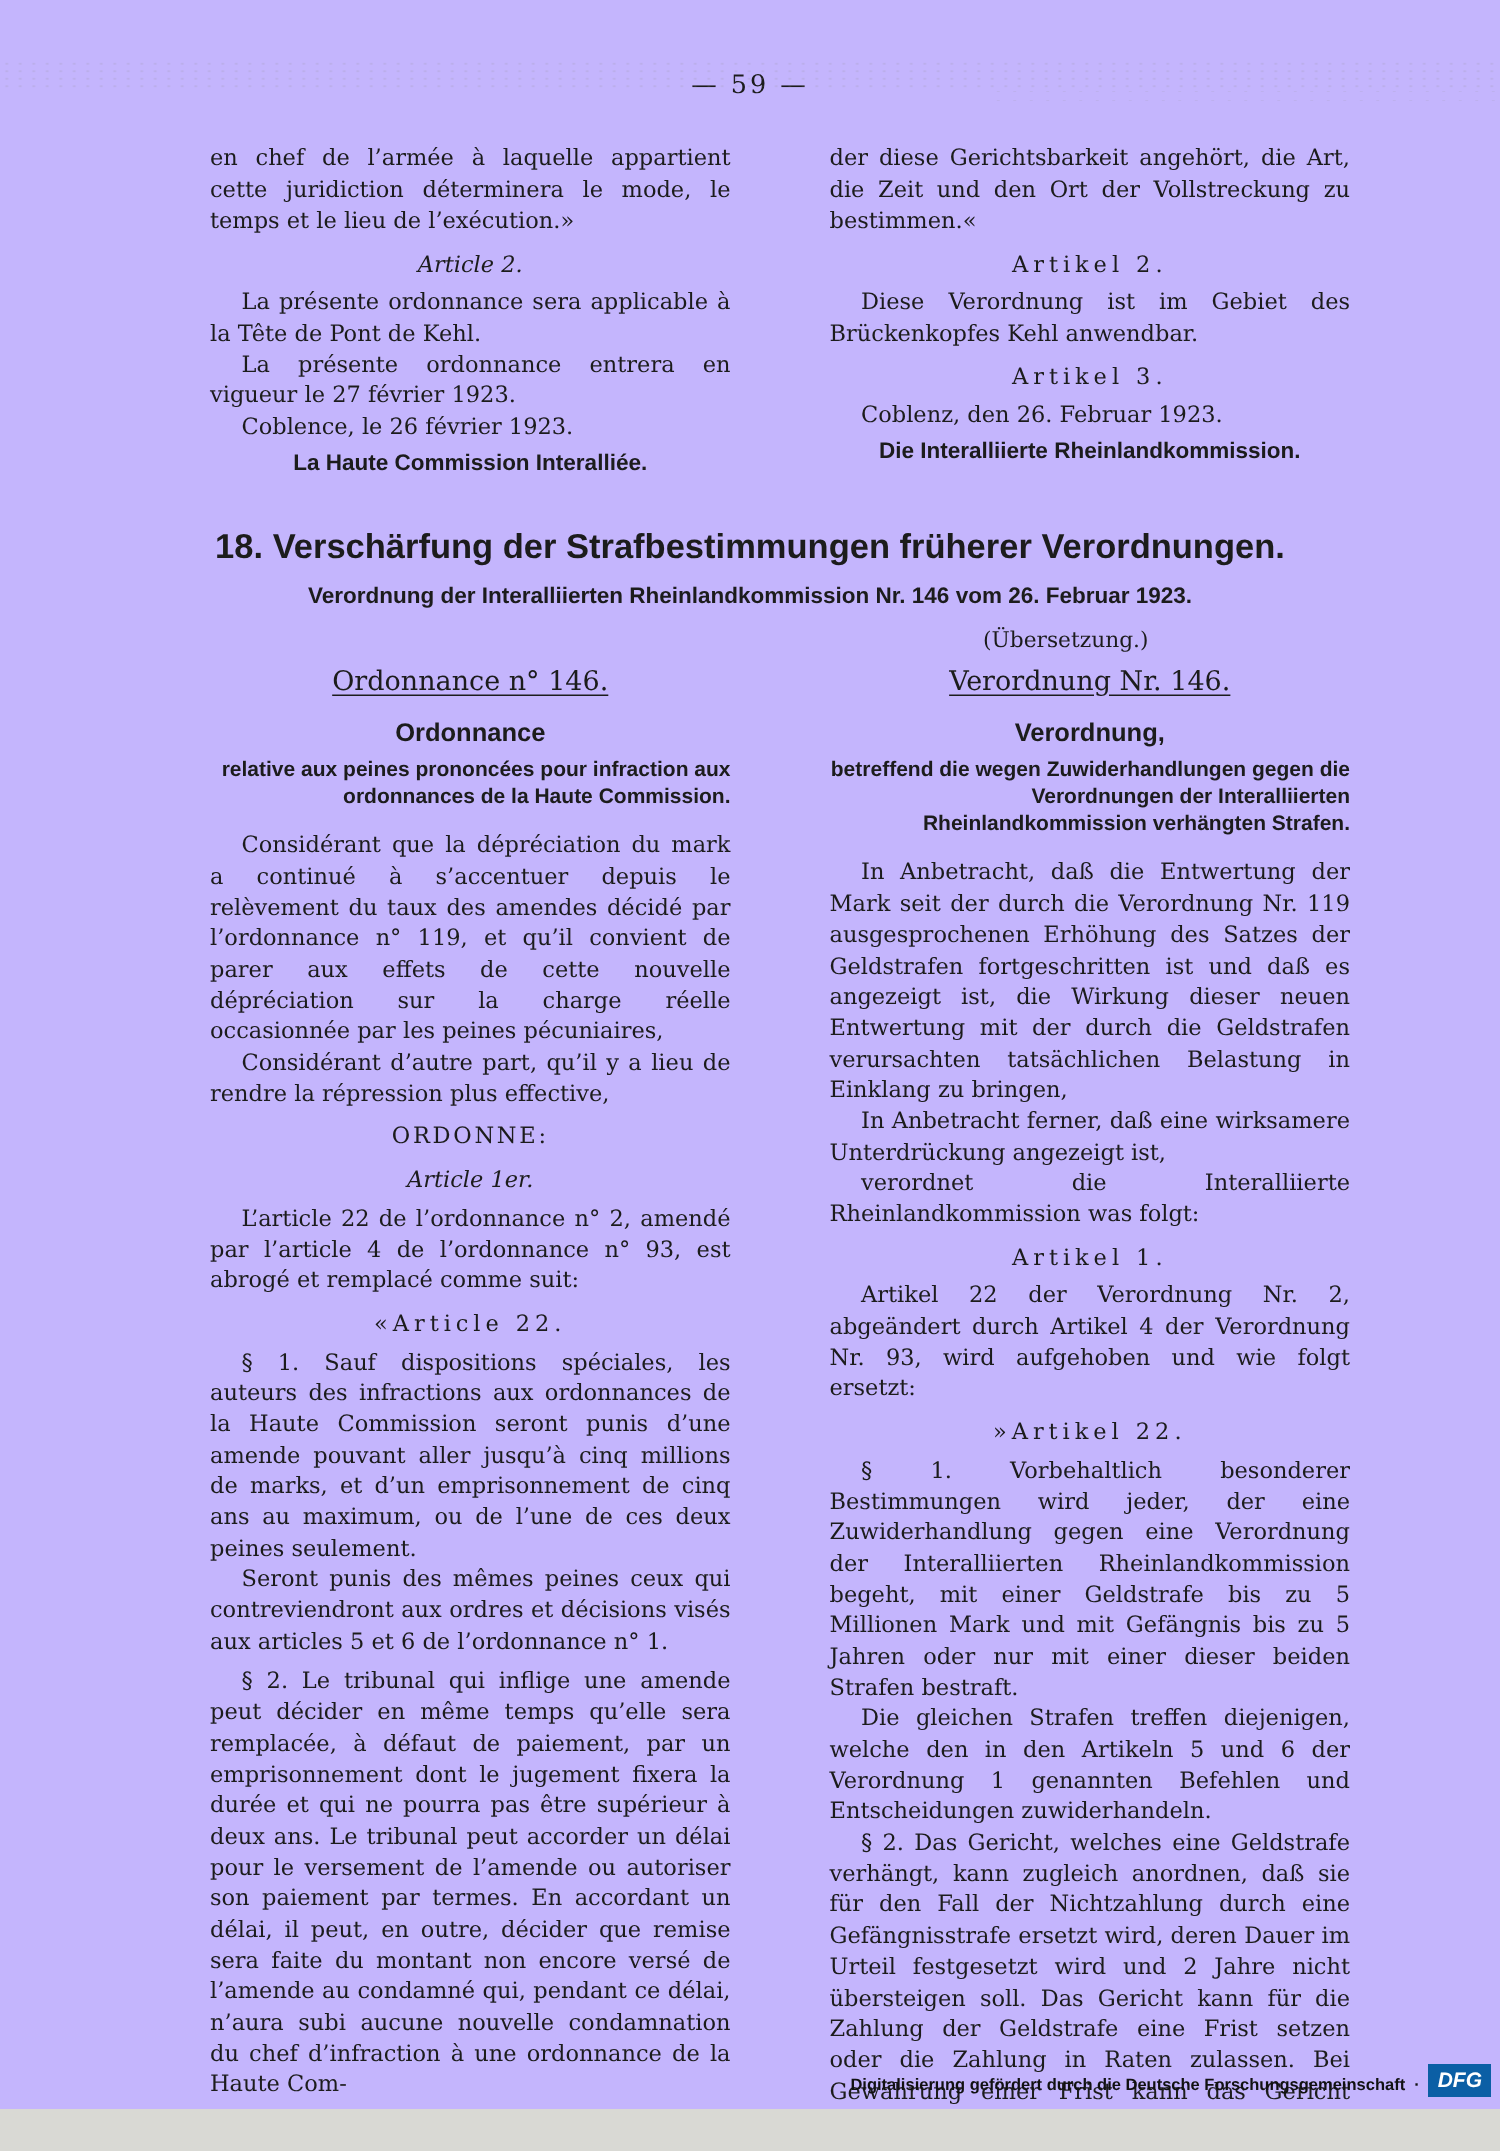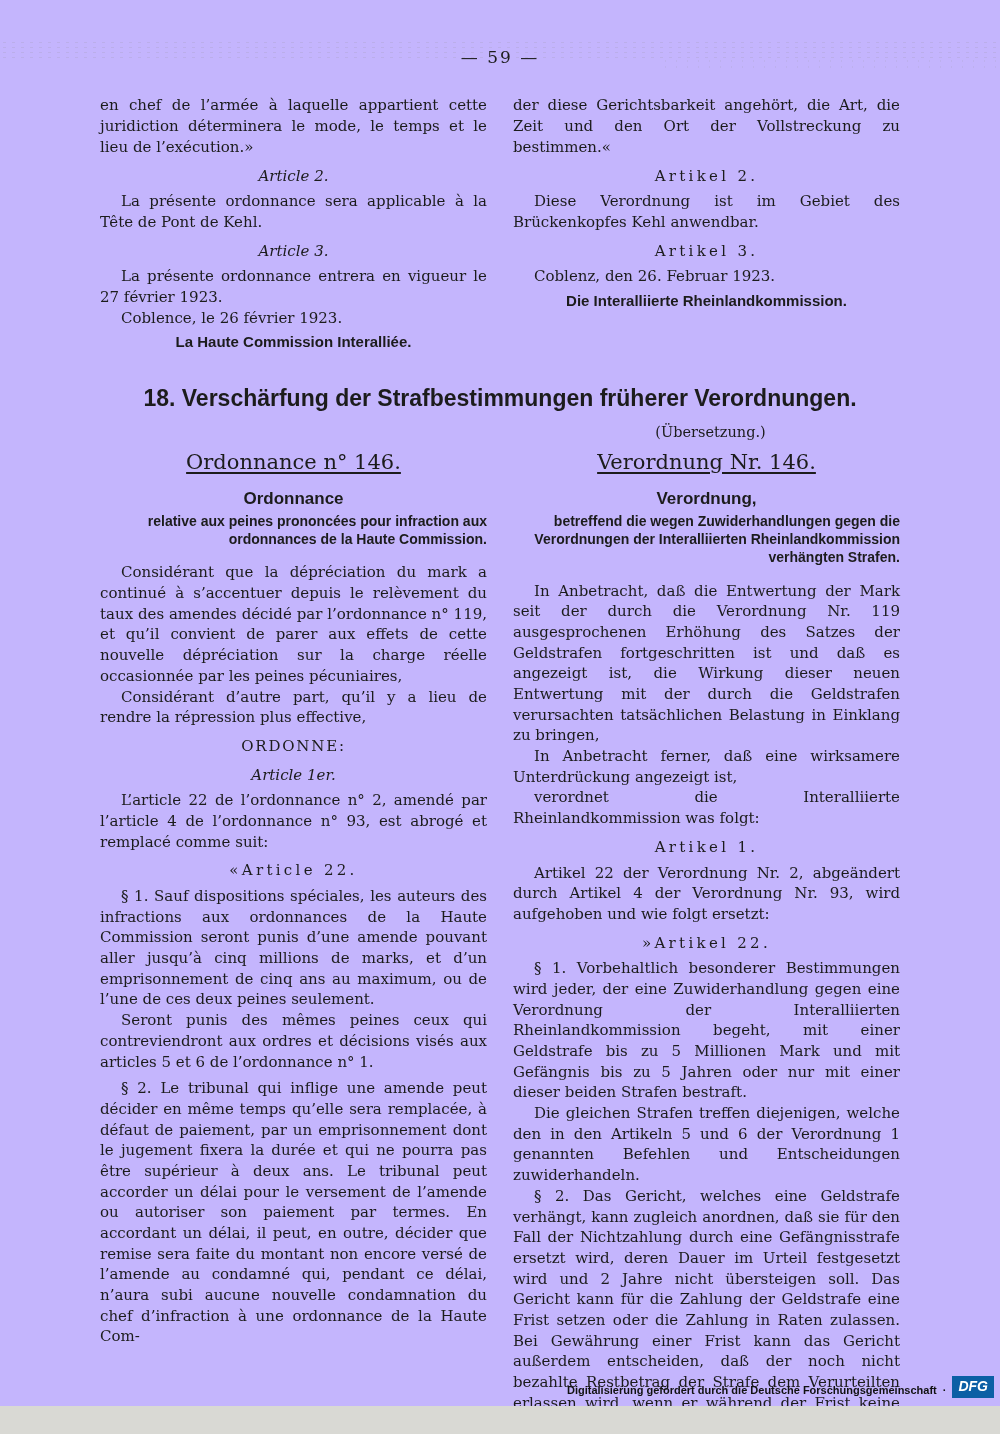--- a/index.html
+++ b/index.html
@@ -15,37 +15,37 @@
     background-size:9px 5px; opacity:.16; pointer-events:none;
   }
   .scan-noise2 {
     position:absolute; top:58px; right:0; width:340px; height:14px;
     background-image:radial-gradient(#8a8a84 1px, transparent 1.2px);
     background-size:11px 6px; opacity:.12; pointer-events:none;
   }
   .content { padding:46px 100px 0 100px; }
   .pageno { text-align:center; font-size:17px; letter-spacing:2px; margin-bottom:26px; }
   .row { display:flex; gap:26px; }
-  .col { flex:1; min-width:0; text-align:justify; }
+  .col { flex:1; min-width:0; text-align:justify;margin-left:40px; }
   p { margin:0; text-indent:1.4em; }
   p.noindent { text-indent:0; }
   .chead { text-align:center; text-indent:0; margin:8px 0 5px; }
   .it { font-style:italic; }
   .sp { letter-spacing:.22em; }
   .spl { letter-spacing:.12em; }
   .sansb { font-family:"Liberation Sans", sans-serif; font-weight:bold; }
   .ul { text-decoration:underline; text-underline-offset:3px; }
   .sig { text-align:center; text-indent:0; margin-top:4px; }
   .section-head { text-align:center; margin-top:32px; }
   .section-title { font-size:23px; line-height:1.2; margin:0 0 9px; }
   .section-sub { font-size:15px; margin:0; }
   .trans-row { display:flex; gap:42px; margin-top:8px; }
   .trans-row > div { flex:1; }
   .trans-note { text-align:center; font-size:14.5px; }
-  .ordno { text-align:center; margin:4px 0 10px; font-size:21px; }
+  .ordno { text-align:center; margin:4px 0 10px; font-size:18px; }
   .colhead1 { text-align:center; font-size:17px; margin:0 0 2px; }
   .colhead2 { text-align:right; font-size:14px; line-height:1.3; margin:0 0 14px; }
   .s2row { margin-top:2px; }
   .footer {
     position:absolute; right:6px; bottom:8px; display:flex; align-items:flex-end; gap:6px;
     font-family:"Liberation Sans", sans-serif; font-size:11px; font-weight:bold; color:#111;
   }
   .dfg-logo {
     background:#0b5fa5; color:#fff; padding:1px 6px 2px; font-size:14px;
     font-family:"Liberation Sans", sans-serif; font-weight:bold; font-style:italic;
@@ -61,37 +61,37 @@
 
   <div class="content">
 
     <div class="pageno">— 59 —</div>
 
     <div class="row">
       <div class="col">
         <p class="noindent">en chef de l’armée à laquelle appartient cette juridiction déterminera le mode, le temps et le lieu de l’exécution.»</p>
         <div class="chead it">Article 2.</div>
         <p>La présente ordonnance sera applicable à la Tête de Pont de Kehl.</p>
-        <div class="chead it">Article 3.</div>
         <p>La présente ordonnance entrera en vigueur le 27 février 1923.</p>
         <p>Coblence, le 26 février 1923.</p>
         <div class="sig sansb">La Haute Commission Interalliée.</div>
       </div>
       <div class="col">
         <p class="noindent">der diese Gerichtsbarkeit angehört, die Art, die Zeit und den Ort der Vollstreckung zu bestimmen.«</p>
         <div class="chead sp">Artikel 2.</div>
         <p>Diese Verordnung ist im Gebiet des Brückenkopfes Kehl anwendbar.</p>
         <div class="chead sp">Artikel 3.</div>
         <p>Coblenz, den 26. Februar 1923.</p>
         <div class="sig sansb">Die Interalliierte Rheinlandkommission.</div>
       </div>
     </div>
 
     <div class="section-head">
       <div class="section-title sansb">18. Verschärfung der Strafbestimmungen früherer Verordnungen.</div>
+      <div class="section-sub sansb">Verordnung der Interalliierten Rheinlandkommission Nr. 146 vom 26. Februar 1923.</div>
     </div>
 
     <div class="trans-row">
       <div></div>
       <div class="trans-note">(Übersetzung.)</div>
     </div>
 
     <div class="row s2row">
       <div class="col">
         <div class="ordno"><span class="ul">Ordonnance n° 146.</span></div>

